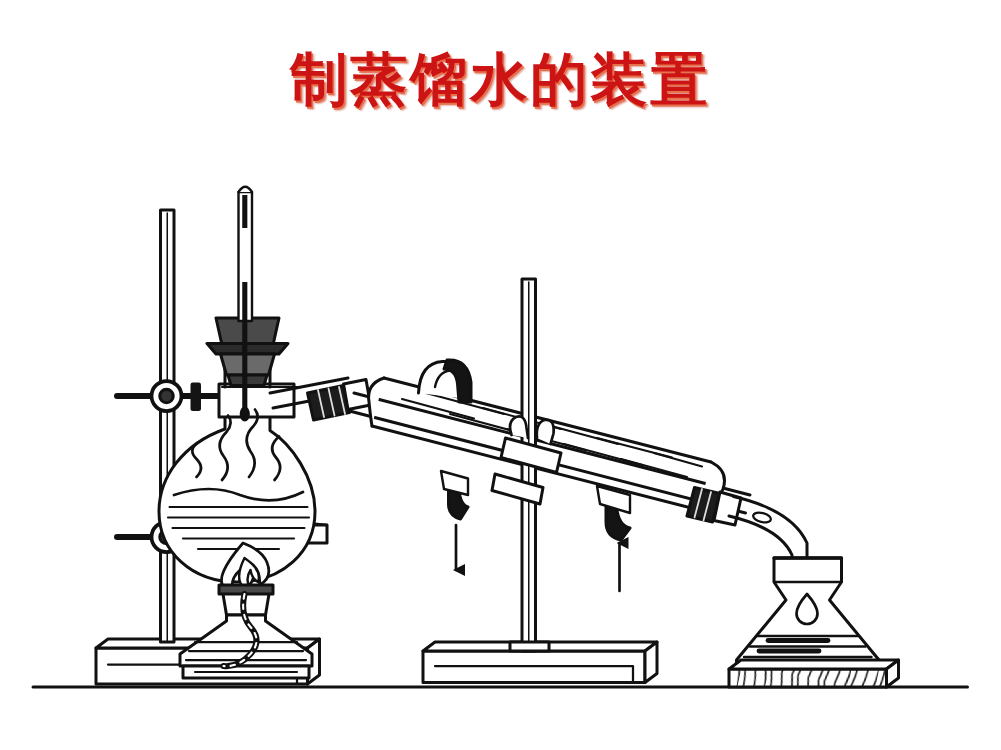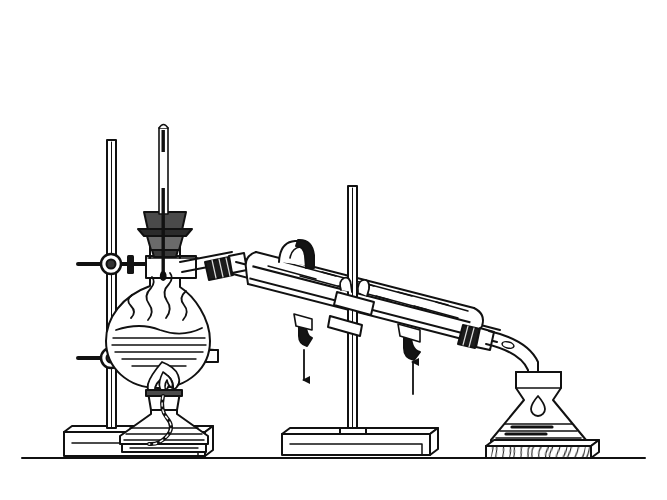--- a/index.html
+++ b/index.html
@@ -36,20 +36,21 @@
     font-family: "DejaVu Sans", "Liberation Sans", sans-serif;
     white-space: nowrap;
   }
   svg { display: block; }
 </style>
 </head>
 <body>
 
 <div id="canvas">
 
+  <div id="title">制蒸馏水的装置</div>
 
   <svg width="667" height="500" viewBox="0 0 667 500">
 
     <defs>
       <pattern id="woodgrain" patternUnits="userSpaceOnUse" width="18" height="30" patternTransform="rotate(12)">
         <rect width="18" height="30" fill="#ffffff"></rect>
         <path d="M2 0 Q6 15 2 30 M9 0 Q13 15 9 30 M16 0 Q20 15 16 30" stroke="#222" stroke-width="1.1" fill="none"></path>
       </pattern>
       <marker id="arrowhead" markerWidth="8" markerHeight="8" refX="4" refY="6" orient="auto" markerUnits="userSpaceOnUse">
         <path d="M0,0 L4,8 L8,0 Z" fill="#111"></path>

